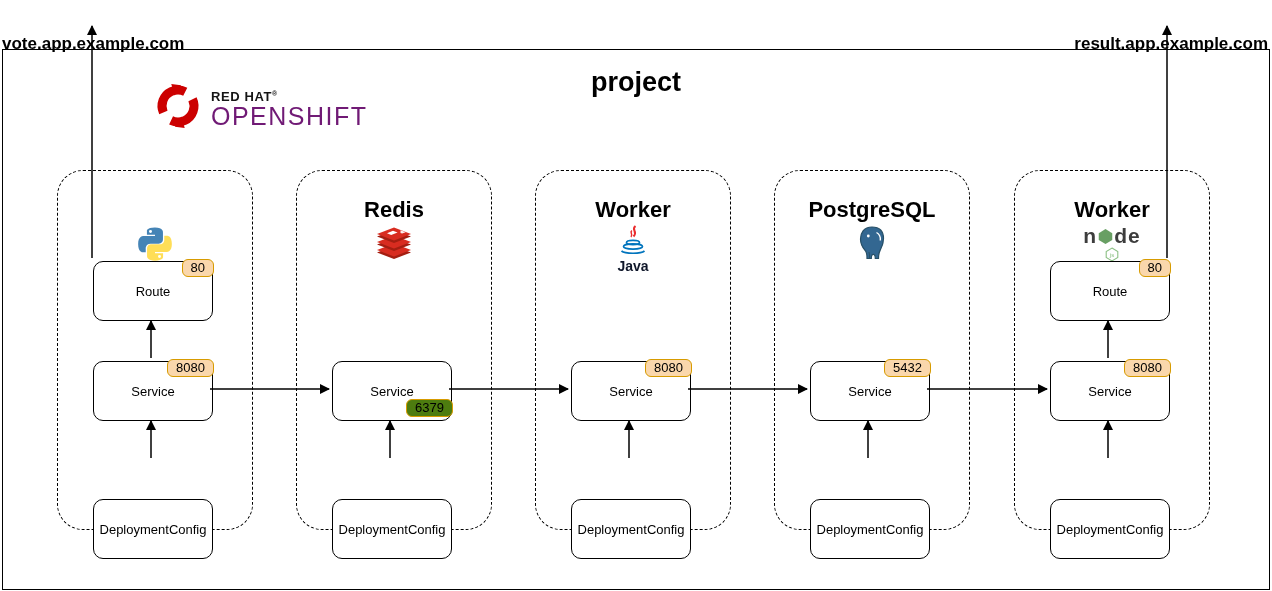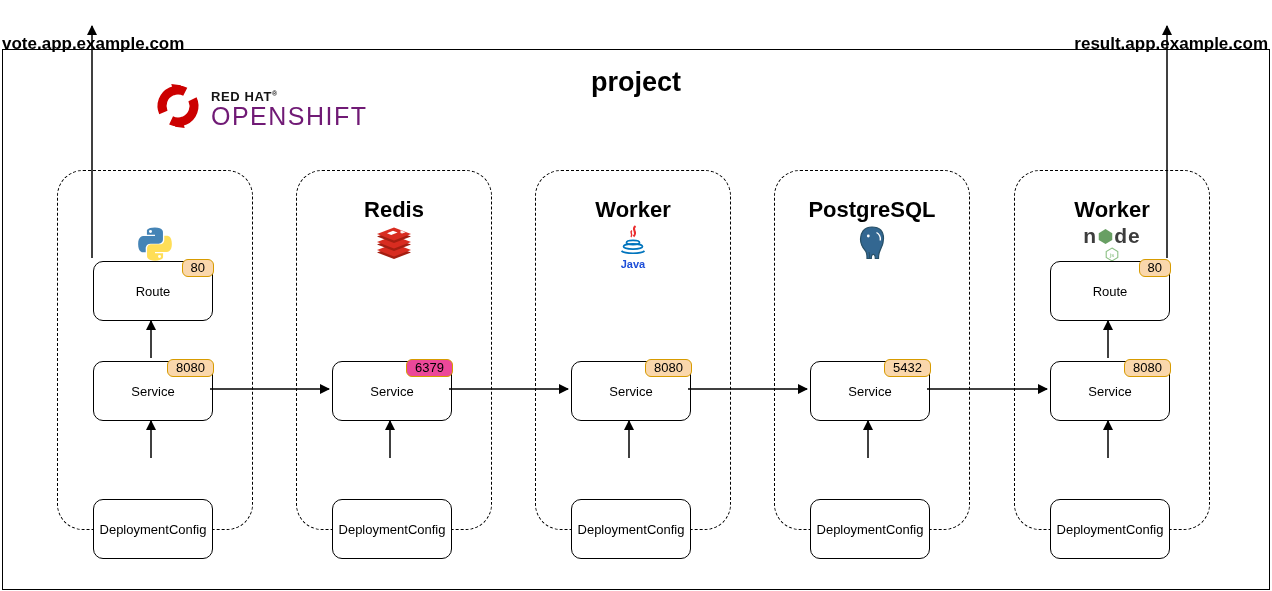--- a/index.html
+++ b/index.html
@@ -21,21 +21,21 @@
   .column{position:absolute;top:170px;width:194px;height:358px;border:1px dashed #000;border-radius:26px;background:#fff;z-index:1;}
   .col-title{position:absolute;top:26px;left:0;width:100%;text-align:center;font-size:22px;font-weight:bold;}
   .col-icon{position:absolute;top:54px;left:0;width:100%;display:flex;flex-direction:column;align-items:center;}
   .node-box{position:absolute;left:35px;width:118px;height:58px;border:1px solid #000;border-radius:10px;background:#fff;
     display:flex;align-items:center;justify-content:center;font-size:13px;z-index:2;}
   .node-box.route{top:90px;}
   .node-box.service{top:190px;}
   .node-box.dc{top:290px;margin-top:38px;}
   .badge{position:absolute;top:-3px;right:-2px;border-radius:6px;padding:0 8px;font-size:13px;line-height:16px;}
   .connectors{position:absolute;left:0;top:0;width:1272px;height:591px;z-index:4;pointer-events:none;}
-  .java-caption{font-size:11px;font-weight:bold;color:#1d4ed8;margin-top:1px;}
+  .java-caption{font-size:14px;font-weight:bold;color:#0f172a;margin-top:1px;}
   .node-word{display:flex;align-items:center;font-size:21px;font-weight:bold;color:#3d3d3d;letter-spacing:1px;line-height:22px;}
   .node-word svg{margin:0 1px;}
 </style>
 </head>
 <body>
 
 <div class="frame"></div>
 
 <div class="host-label left">vote.app.example.com</div>
 <div class="host-label right">result.app.example.com</div>
@@ -91,21 +91,21 @@
       <path d="M20 13 L37 19.5 L20 26 L3 19.5 Z" fill="#a41e11"></path>
       <path d="M20 10.5 L37 17 L20 23.5 L3 17 Z" fill="#d82c20"></path>
       <path d="M20 5 L37 11.5 L20 18 L3 11.5 Z" fill="#a41e11"></path>
       <path d="M20 2.5 L37 9 L20 15.5 L3 9 Z" fill="#d82c20"></path>
       <path d="M13 8.2 l6-2.4 4.6 1.8-6.4 2.4z" fill="#ffffff"></path>
       <path d="M26.5 5.2 l5.2 2-3.6 1.3-1.6-.6z" fill="#ffffff" opacity="0.92"></path>
     </svg>
   </div>
   <div class="node-box service">
     <span>Service</span>
-    <span class="badge" style="background: #ec4899; border: 1px solid rgb(215, 155, 0);">6379</span>
+    <span class="badge" style="background: #4d7c0f; border: 1px solid rgb(215, 155, 0); margin-top: 40px;">6379</span>
   </div>
   <div class="node-box dc">
     <span>DeploymentConfig</span>
   </div>
 </div>
 
 <div class="column" style="left:535px;">
   <div class="col-title">Worker</div>
   <div class="col-icon">
     <svg width="32" height="32" viewBox="0 0 32 32">

